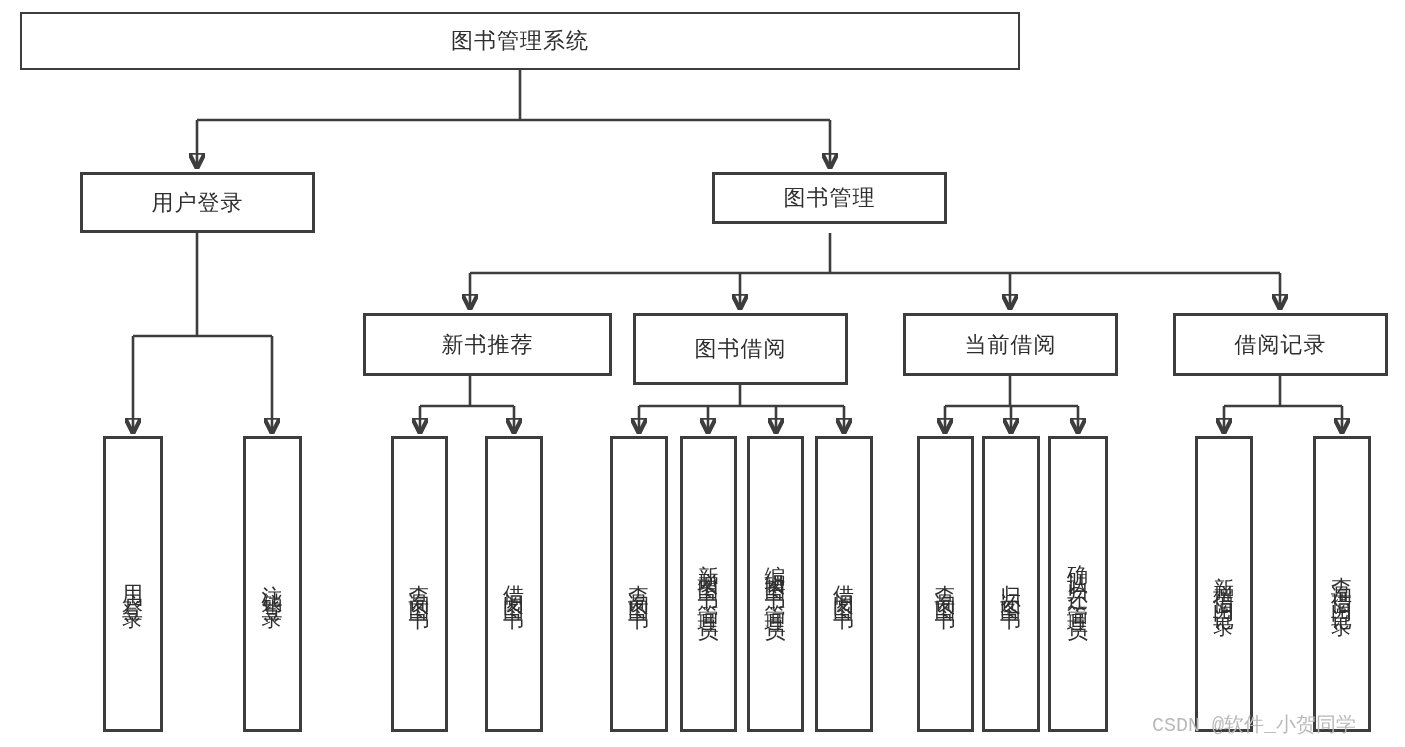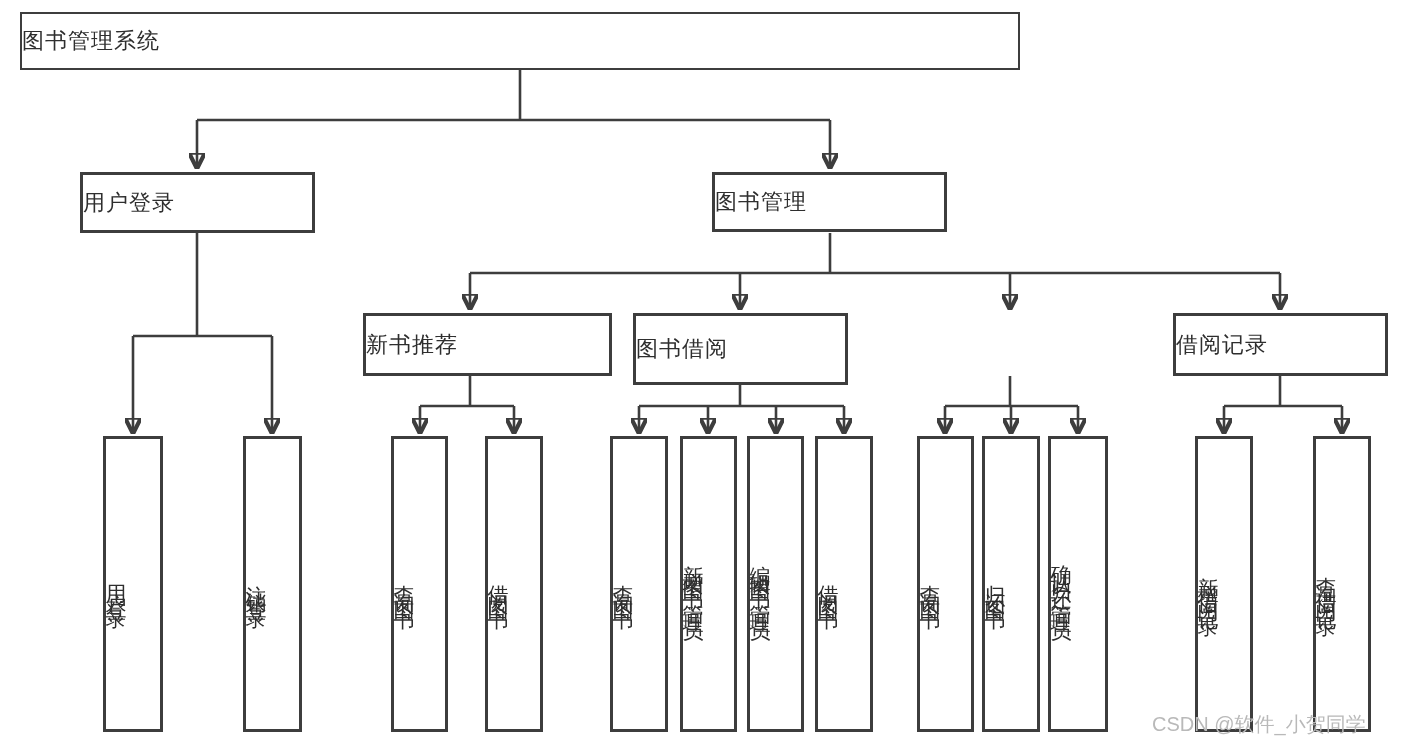--- a/index.html
+++ b/index.html
@@ -20,21 +20,21 @@
     position:absolute;left:0;top:0;width:1405px;height:747px;
     color:var(--line);
   }
   #connectors path{stroke:currentColor;stroke-width:2.6;fill:none;}
   .arrowhead{fill:var(--line);}
   .box{
     position:absolute;
     border:3px solid var(--line);
     background:#fff;
     box-sizing:border-box;
-    display:flex;align-items:center;
+    display:flex;align-items:center;justify-content:center;
     color:var(--text);
   }
   .box.h{font-size:22px;letter-spacing:1px;}
   .box.root{border-width:2.5px;}
   .box.leaf{
     font-size:21px;
   }
   .box.leaf .vtext{
     writing-mode:vertical-rl;
     letter-spacing:8px;
@@ -42,20 +42,21 @@
     white-space:nowrap;
   }
   .watermark{
     position:absolute;
     left:1152px;top:711px;
     width:250px;
     font-size:20px;
     color:var(--wm);
     white-space:nowrap;
     z-index:5;
+    font-family:Liberation Mono, monospace;
   }
 </style>
 </head>
 <body>
 
 <div id="stage">
 
   <svg id="connectors" viewBox="0 0 1405 747" xmlns="http://www.w3.org/2000/svg">
     <defs>
       <marker id="arrow" viewBox="0 0 10 10" refX="9.5" refY="5" markerWidth="6.2" markerHeight="6.2" orient="auto">
@@ -104,29 +105,32 @@
     <path d="M1342,406 V433" marker-end="url(#arrow)"></path>
   </svg>
 
   <div class="box h root" style="left:20px;top:12px;width:1000px;height:58px">
     <span>图书管理系统</span>
   </div>
 
   <div class="box h" style="left:80px;top:172px;width:235px;height:61px">
     <span>用户登录</span>
   </div>
-  <div class="box h" style="left:712px;top:172px;width:235px;height:60px">
+  <div class="box h" style="left:712px;top:172px;width:235px;height:52px">
     <span>图书管理</span>
   </div>
 
   <div class="box h" style="left:363px;top:313px;width:249px;height:63px">
     <span>新书推荐</span>
   </div>
   <div class="box h" style="left:633px;top:313px;width:215px;height:72px">
     <span>图书借阅</span>
+  </div>
+  <div class="box h" style="left:903px;top:313px;width:215px;height:63px">
+    <span>当前借阅</span>
   </div>
   <div class="box h" style="left:1173px;top:313px;width:215px;height:63px">
     <span>借阅记录</span>
   </div>
 
   <div class="box leaf" style="left:103px;top:436px;width:60px;height:296px">
     <span class="vtext">用户登录</span>
   </div>
   <div class="box leaf" style="left:243px;top:436px;width:59px;height:296px">
     <span class="vtext">注销登录</span>

